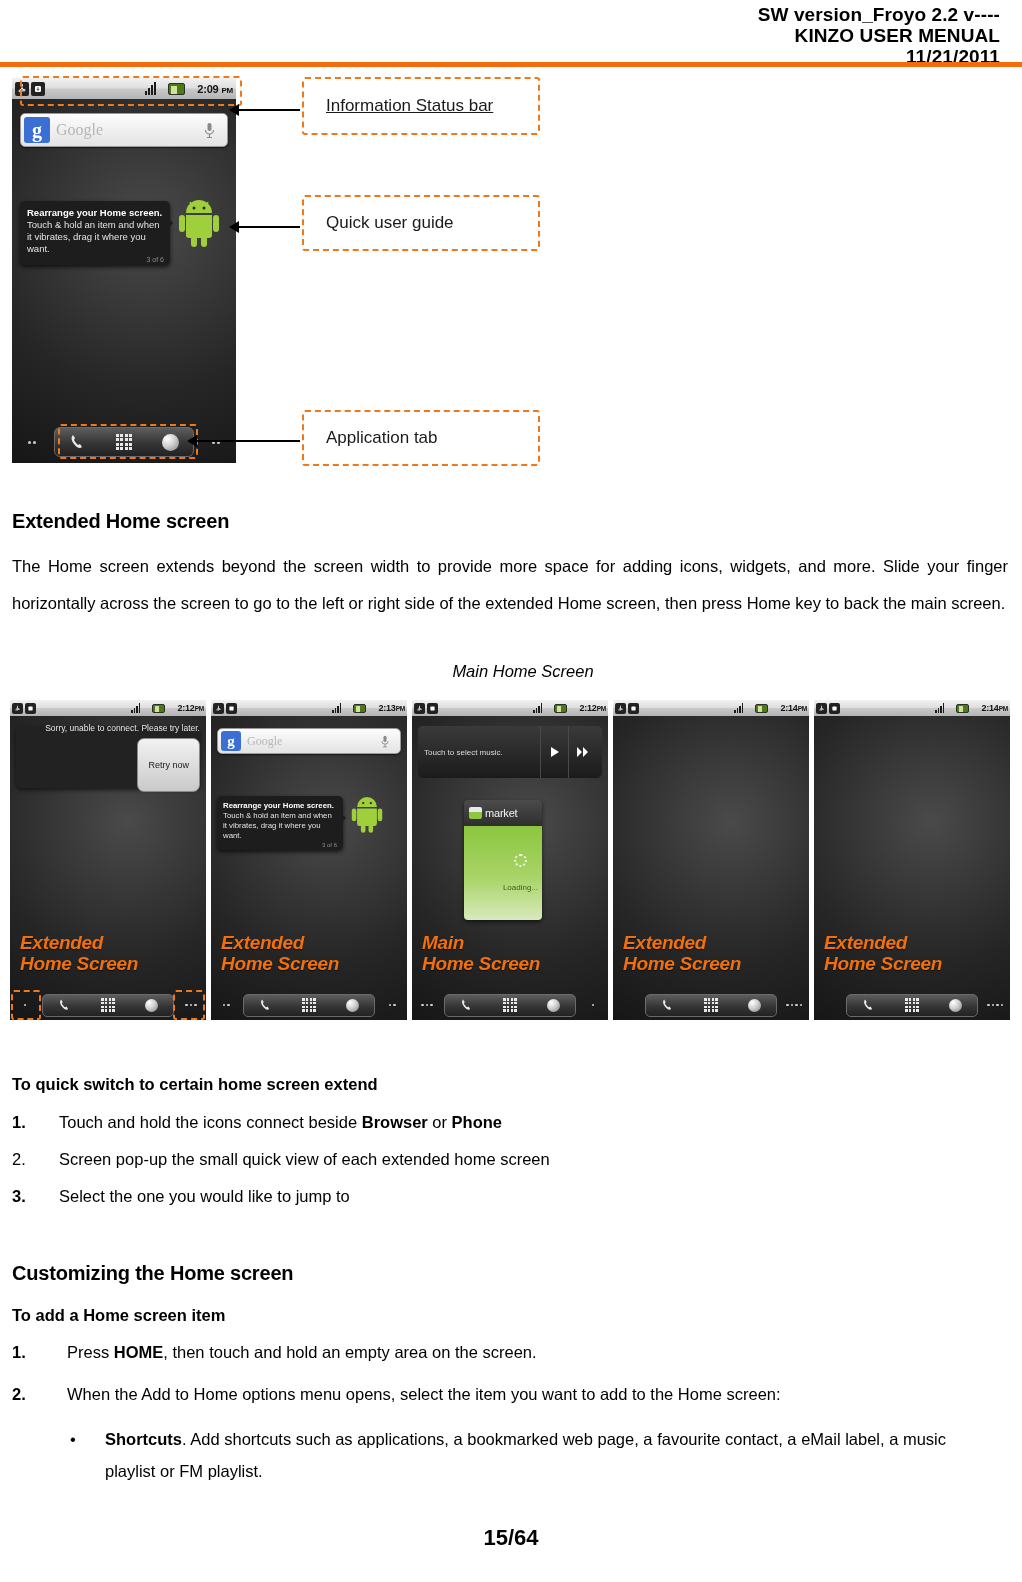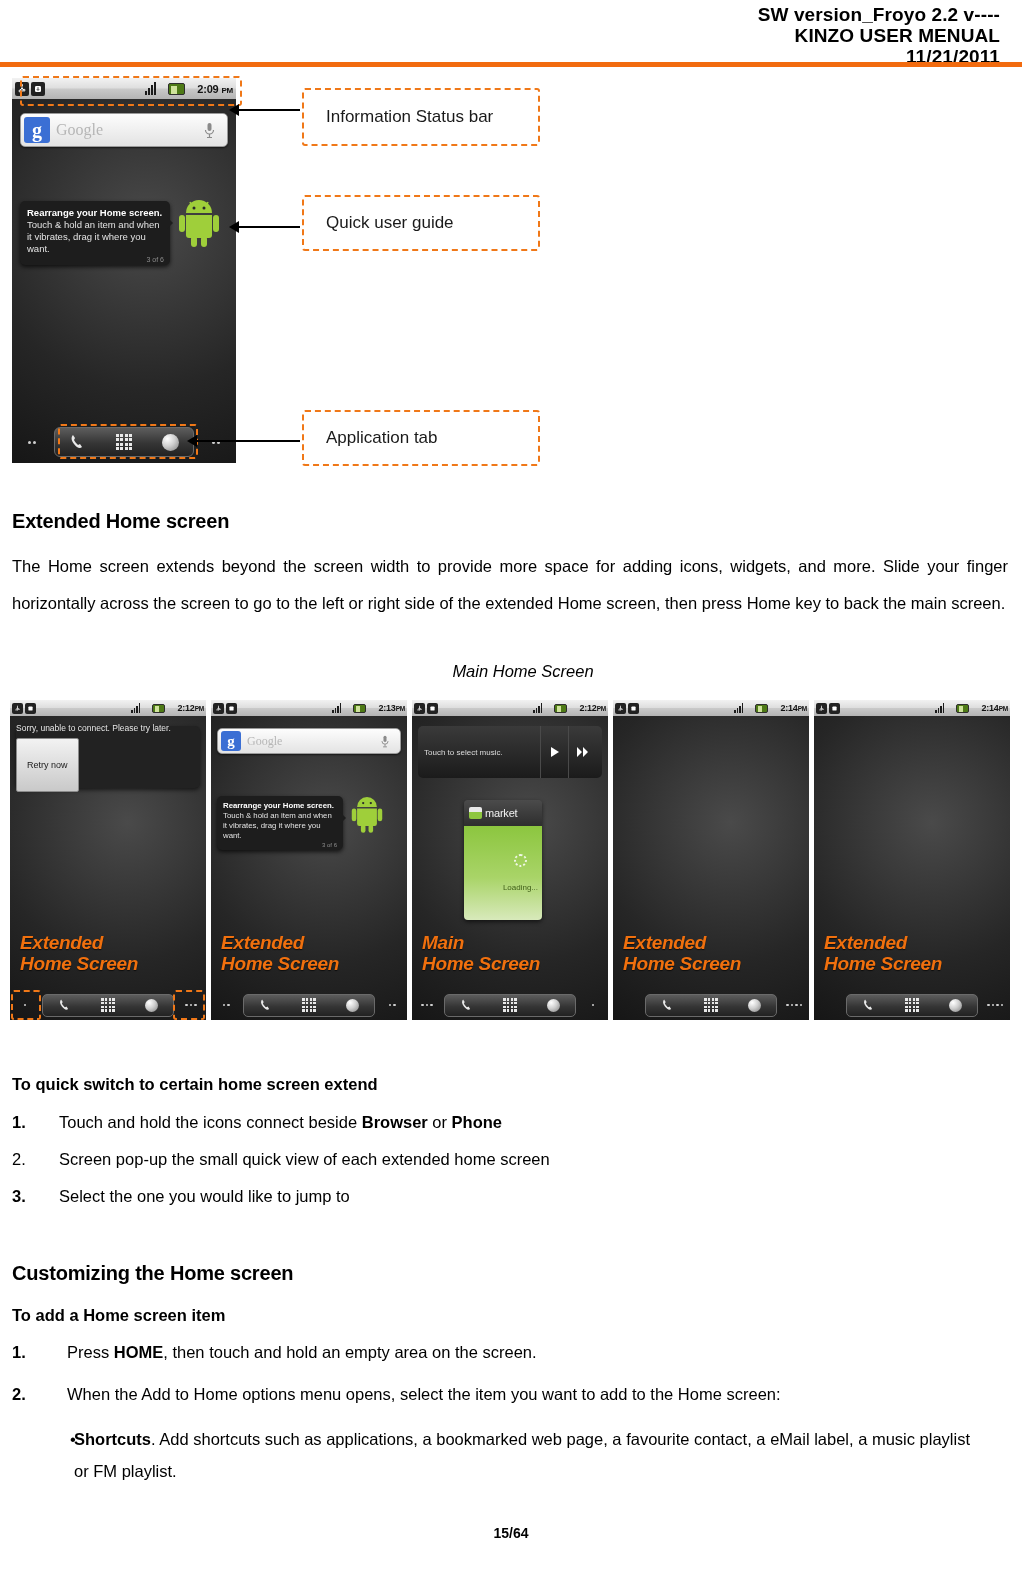--- a/index.html
+++ b/index.html
@@ -138,25 +138,25 @@
   .mini .dock-icon { width: 18px; height: 16px; }
   .mini .grid-icon { grid-template-columns: repeat(4,2.4px); grid-template-rows: repeat(4,2.4px); gap: 1.2px; }
   .mini .globe { width: 13px; height: 13px; }
   .mini .dots { width: 30px; }
   .mini .dots span { width: 2.5px; height: 2.5px; }
 
   
   .toast {
     position: absolute; left: 6px; top: 10px; right: 6px; height: 62px;
     background: #222; border-radius: 5px; display: flex; flex-direction: column;
-    align-items: flex-start; justify-content: center; gap: 5px; box-shadow: 0 2px 4px rgba(0,0,0,.6);
+    align-items: flex-end; justify-content: center; gap: 5px; box-shadow: 0 2px 4px rgba(0,0,0,.6);
   }
   .toast-text { color: #e8e8e8; font-size: 8.5px; }
   .toast-btn { background: linear-gradient(to bottom,#f2f2f2,#c9c9c9); border: 1px solid #8b8b8b;
-    border-radius: 2px; font-size: 9px; padding: 21px 10px; color: #1a1a1a; }
+    border-radius: 7px; font-size: 9px; padding: 21px 10px; color: #1a1a1a; }
 
   .gwidget.mini-g { left: 6px; top: 12px; width: 184px; height: 26px; }
   .mini-g .g-badge { width: 20px; height: 20px; font-size: 15px; }
   .mini-g .g-field { font-size: 12px; }
   .mini-g .g-mic { width: 20px; }
 
   .tip.mini-tip { left: 6px; top: 80px; width: 126px; padding: 5px 6px 9px 6px; }
   .mini-tip .tip-title, .mini-tip .tip-body { font-size: 7.8px; line-height: 10px; }
   .mini-tip .tip-count { font-size: 6px; }
   .droid-mini { position: absolute; left: 140px; top: 80px; width: 32px; height: 37px; }
@@ -185,24 +185,24 @@
     border: 2px dotted rgba(255,255,255,.85); }
   .loading-text { color: #3e5d17; font-size: 8px; }
 
   
   .subhead { position: absolute; font-size: 16.5px; font-weight: bold; }
   .li { position: absolute; font-size: 16.5px; }
   .li .num { position: absolute; left: 0; top: 0; }
   .li .txt { display: block; margin-left: 47px; }
   .bullet { position: absolute; font-size: 16.5px; line-height: 32px; }
   .bullet .dot { position: absolute; left: 0; top: 0; }
-  .bullet .btxt { display: block; margin-left: 4px; }
+  .bullet .btxt { display: block; margin-left: 35px; }
 
   .footer { position: absolute; left: 0; top: 1525px; width: 1022px; text-align: center;
-    font-size: 14px; font-weight: bold; }
+    font-size: 22px; font-weight: bold; }
 </style>
 </head>
 <body>
 
 <div class="page">
 
   <div class="header">
     <div>SW version_Froyo 2.2 v----</div>
     <div>KINZO USER MENUAL</div>
     <div>11/21/2011</div>
@@ -311,21 +311,21 @@
               <span></span>
             </span>
         </div>
       </div>
     </div>
 
     <div class="dash-hl" style="left:8px; top:-2px; width:222px; height:30px;"></div>
     <div class="dash-hl" style="left:46px; top:346px; width:140px; height:35px;"></div>
   </div>
 
-  <div class="callout" style="left:302px; top:88px; width:238px; height:58px;">
+  <div class="callout" style="left:302px; top:77px; width:238px; height:58px;text-decoration:underline;">
     <span>Information Status bar</span>
   </div>
   <div class="arrow" style="left:238px; top:109px; width:62px;"></div>
 
   <div class="callout" style="left:302px; top:195px; width:238px; height:56px;">
     <span>Quick user guide</span>
   </div>
   <div class="arrow" style="left:238px; top:226px; width:62px;"></div>
 
   <div class="callout" style="left:302px; top:410px; width:238px; height:56px;">

